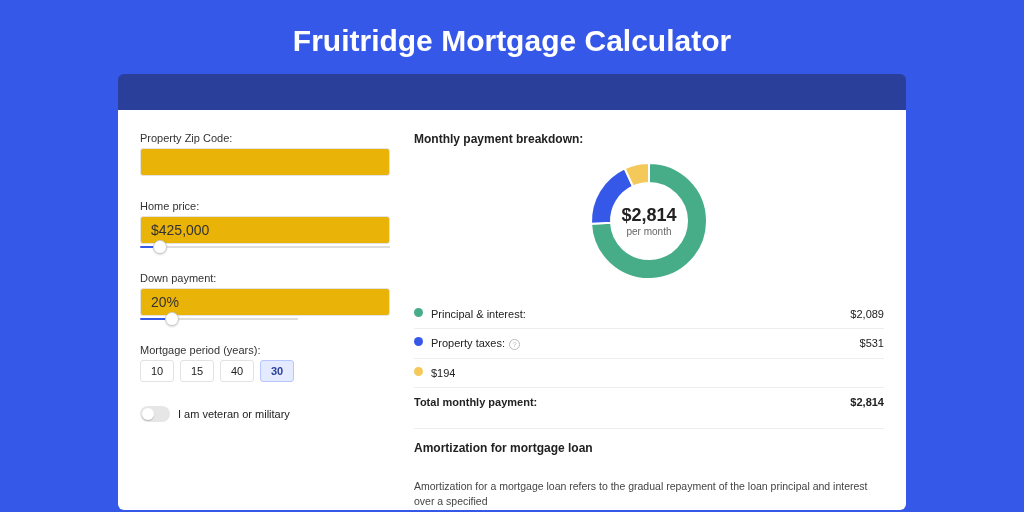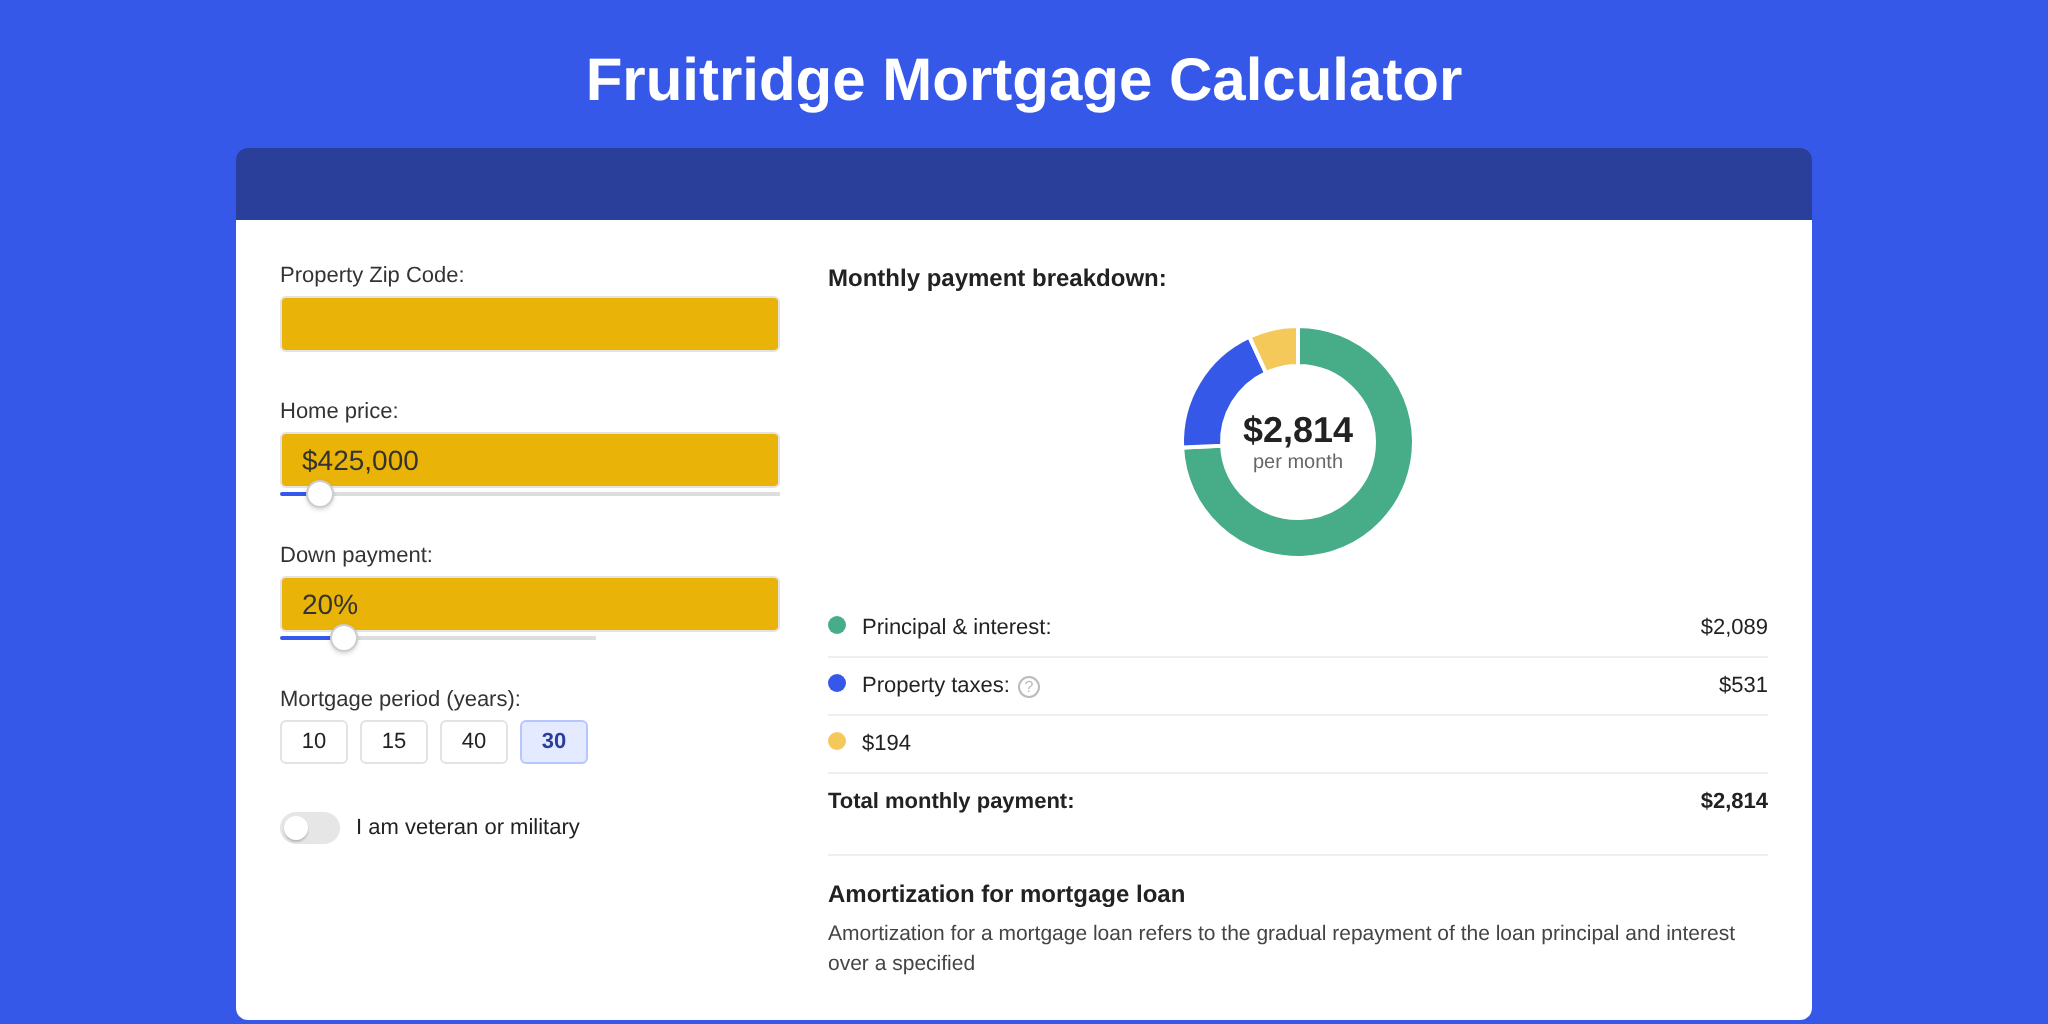--- a/index.html
+++ b/index.html
@@ -109,21 +109,21 @@
   .legend-val { font-weight:400; }
   .legend-row.total { font-weight:700; }
   .legend-row.total .legend-val { font-weight:700; }
   .info-ic {
     display:inline-flex;width:11px;height:11px;border:1px solid #bbb;border-radius:50%;
     align-items:center;justify-content:center;font-size:8px;color:#bbb;margin-left:4px;cursor:pointer;
   }
   .amort {
     margin-top:12px; border-top:1px solid #eee; padding-top:12px;
   }
-  .amort .atitle { font-weight:700; font-size:12px; margin-bottom:6px;}
+  .amort .atitle { font-weight:700; font-size:12px; margin-bottom:24px;}
   .amort .atext { font-size:10.5px; color:#444; line-height:1.4;}
 </style>
 </head>
 <body>
 
 <div class="page-title">Fruitridge Mortgage Calculator</div>
 <div class="darkbar"></div>
 <div class="card">
 
   <div class="left">

